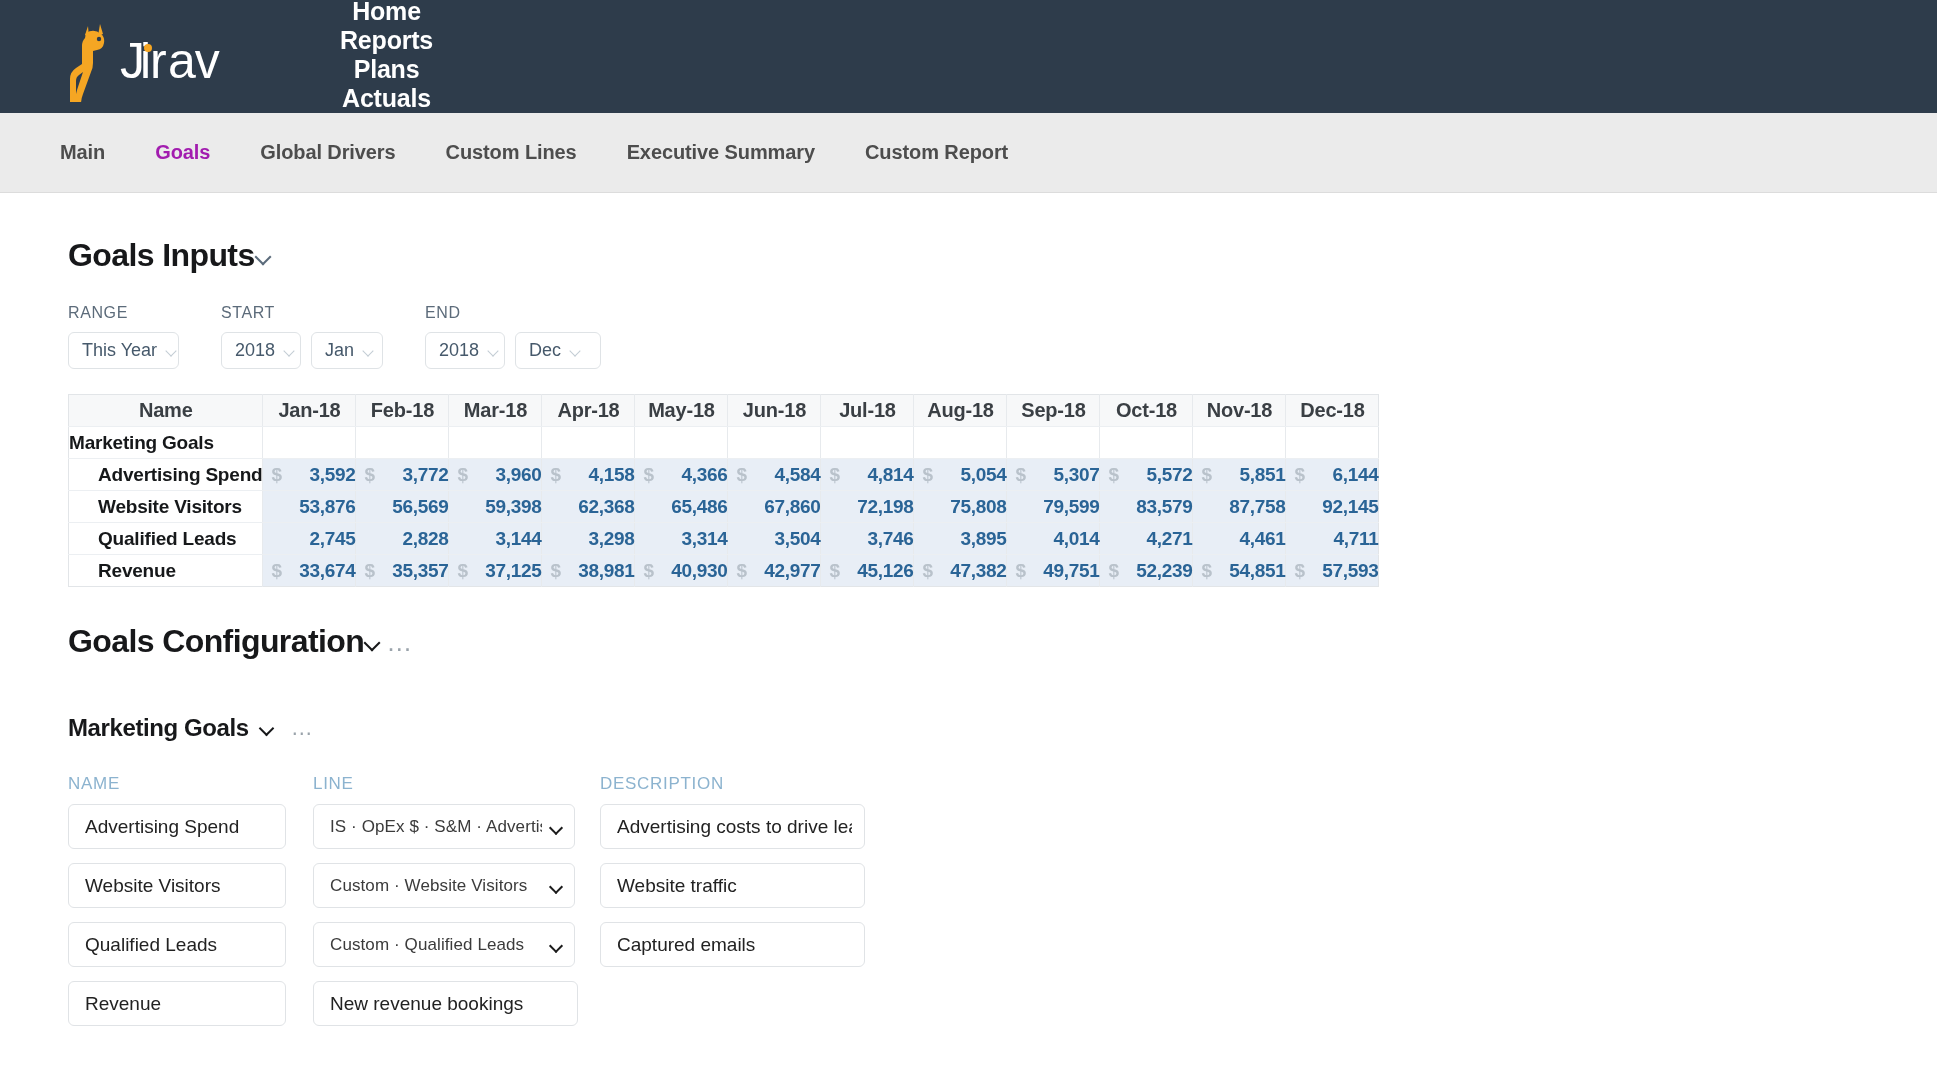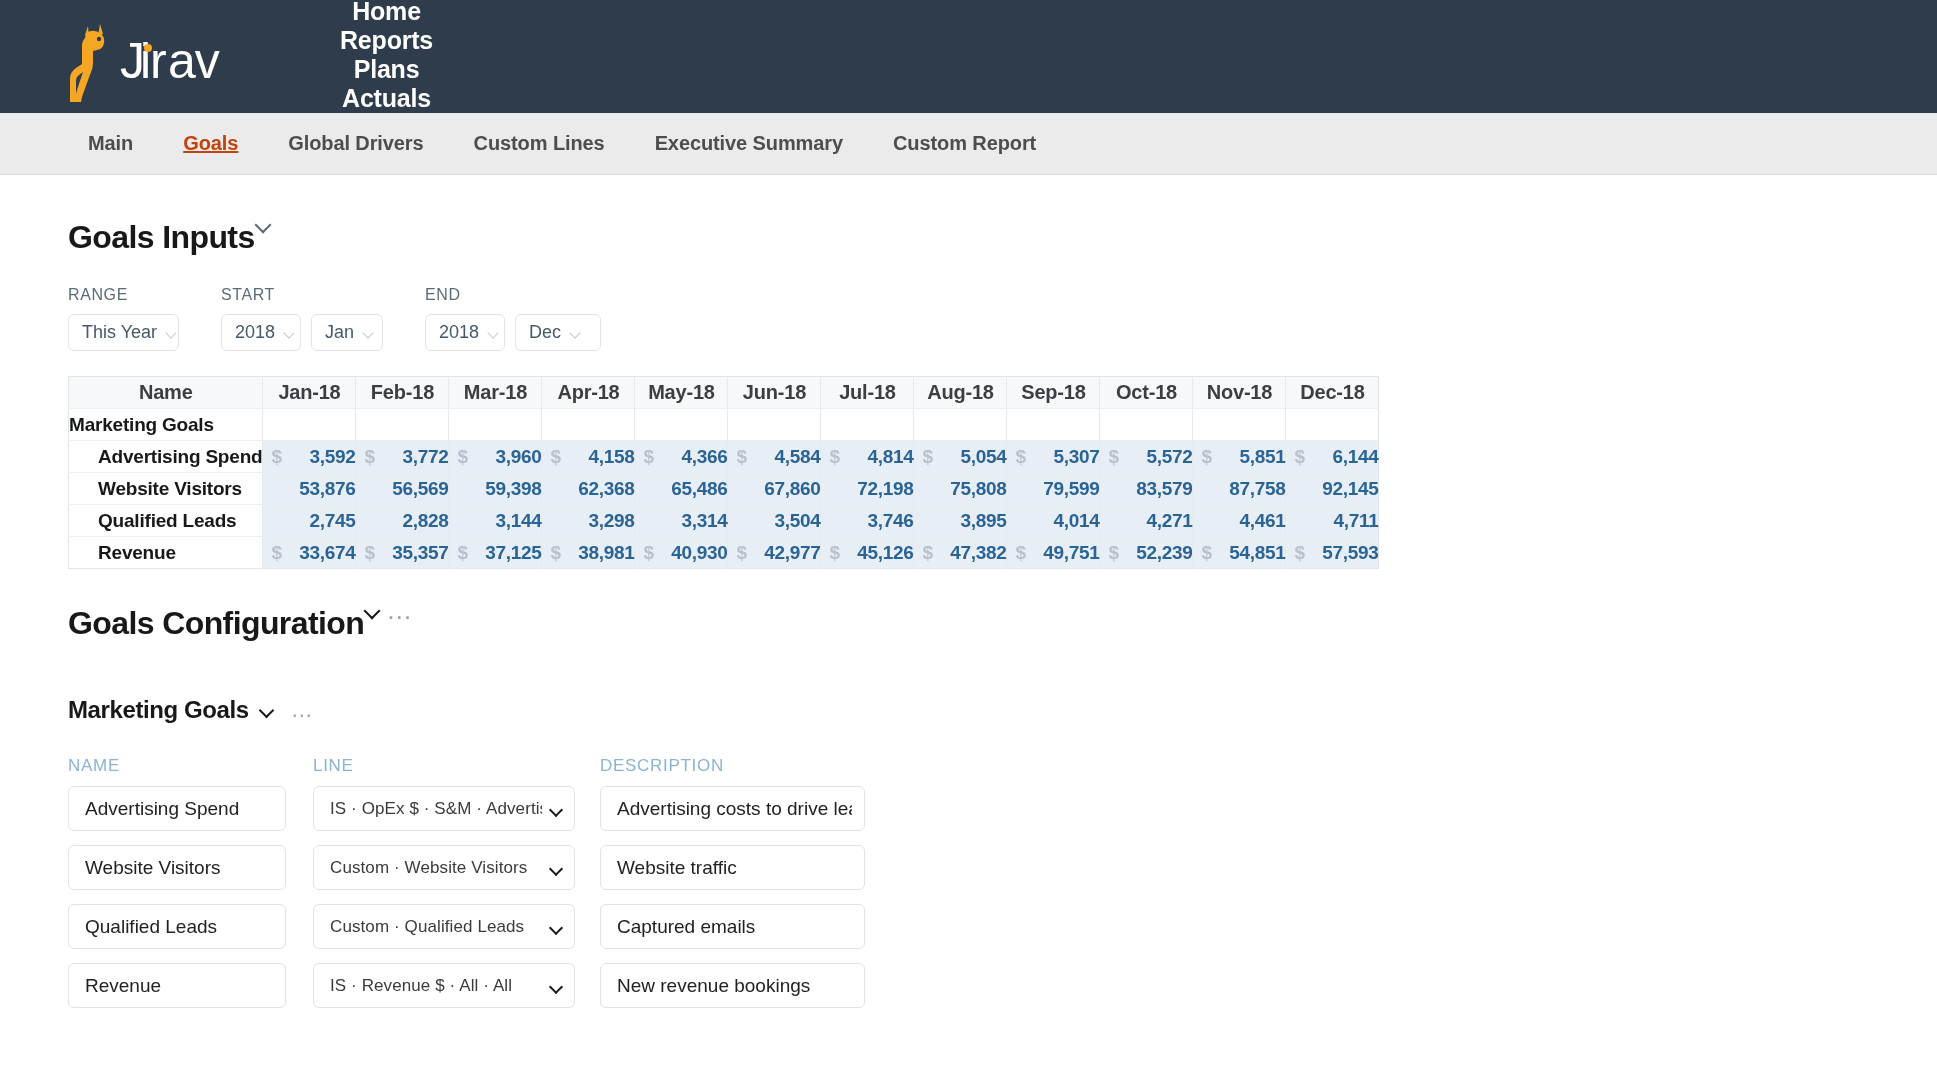--- a/index.html
+++ b/index.html
@@ -32,43 +32,44 @@
     color: #ffffff;
     font-size: 25px;
     font-weight: bold;
     text-decoration: none;
     padding: 0 30px;
     letter-spacing: -0.2px;
   }
 
   
   .subnav {
-    height: 62px;
+    height: 80px;
     background: #ebebeb;
     display: flex;
     align-items: center;
-    padding-left: 88px;
+    padding-left: 60px;
     border-bottom: 1px solid #dcdcdc;
   }
   .subnav a {
     color: #4d4d4d;
     font-size: 20px;
     font-weight: bold;
     text-decoration: none;
     padding: 0 25px;
     letter-spacing: -0.1px;
   }
   .subnav a:first-child { padding-left: 0; }
-  .subnav a.active { color: #c2410c; text-decoration: underline; }
+  .subnav a.active { color: #a21caf; }
 
   
   .page { padding: 0 0 0 68px; background: #fff; }
 
   .section-title {
     display: flex;
+    align-items: center;
     margin-top: 44px;
   }
   .section-title .h1 {
     font-size: 32px;
     font-weight: bold;
     color: #17181a;
     letter-spacing: -0.6px;
   }
   .chev {
     display: inline-block;
@@ -490,24 +491,20 @@
             <span class="bcaret"></span>
           </div>
           <div class="fld c-desc">
             <span class="txt">Captured emails</span>
           </div>
         </div>
         <div class="cfg-row">
           <div class="fld c-name">
             <span class="txt">Revenue</span>
           </div>
-          <div class="fld sel-fld c-line">
-            <span class="txt">IS · Revenue $ · All · All</span>
-            <span class="bcaret"></span>
-          </div>
           <div class="fld c-desc">
             <span class="txt">New revenue bookings</span>
           </div>
         </div>
       </div>
   </div>
 
 </div>
 
 </body></html>

